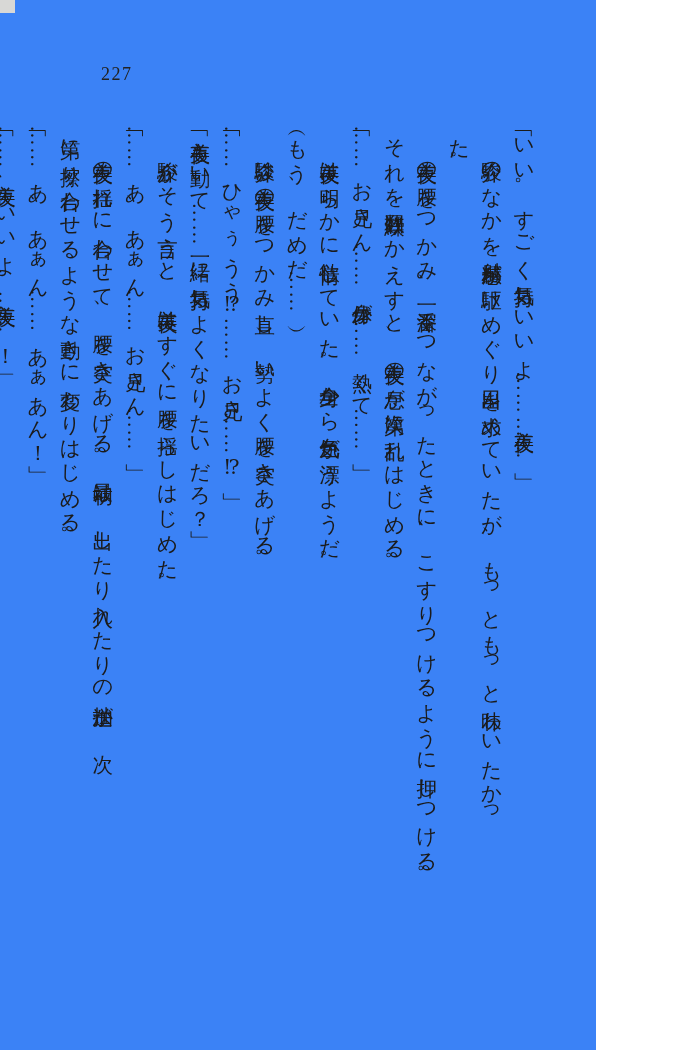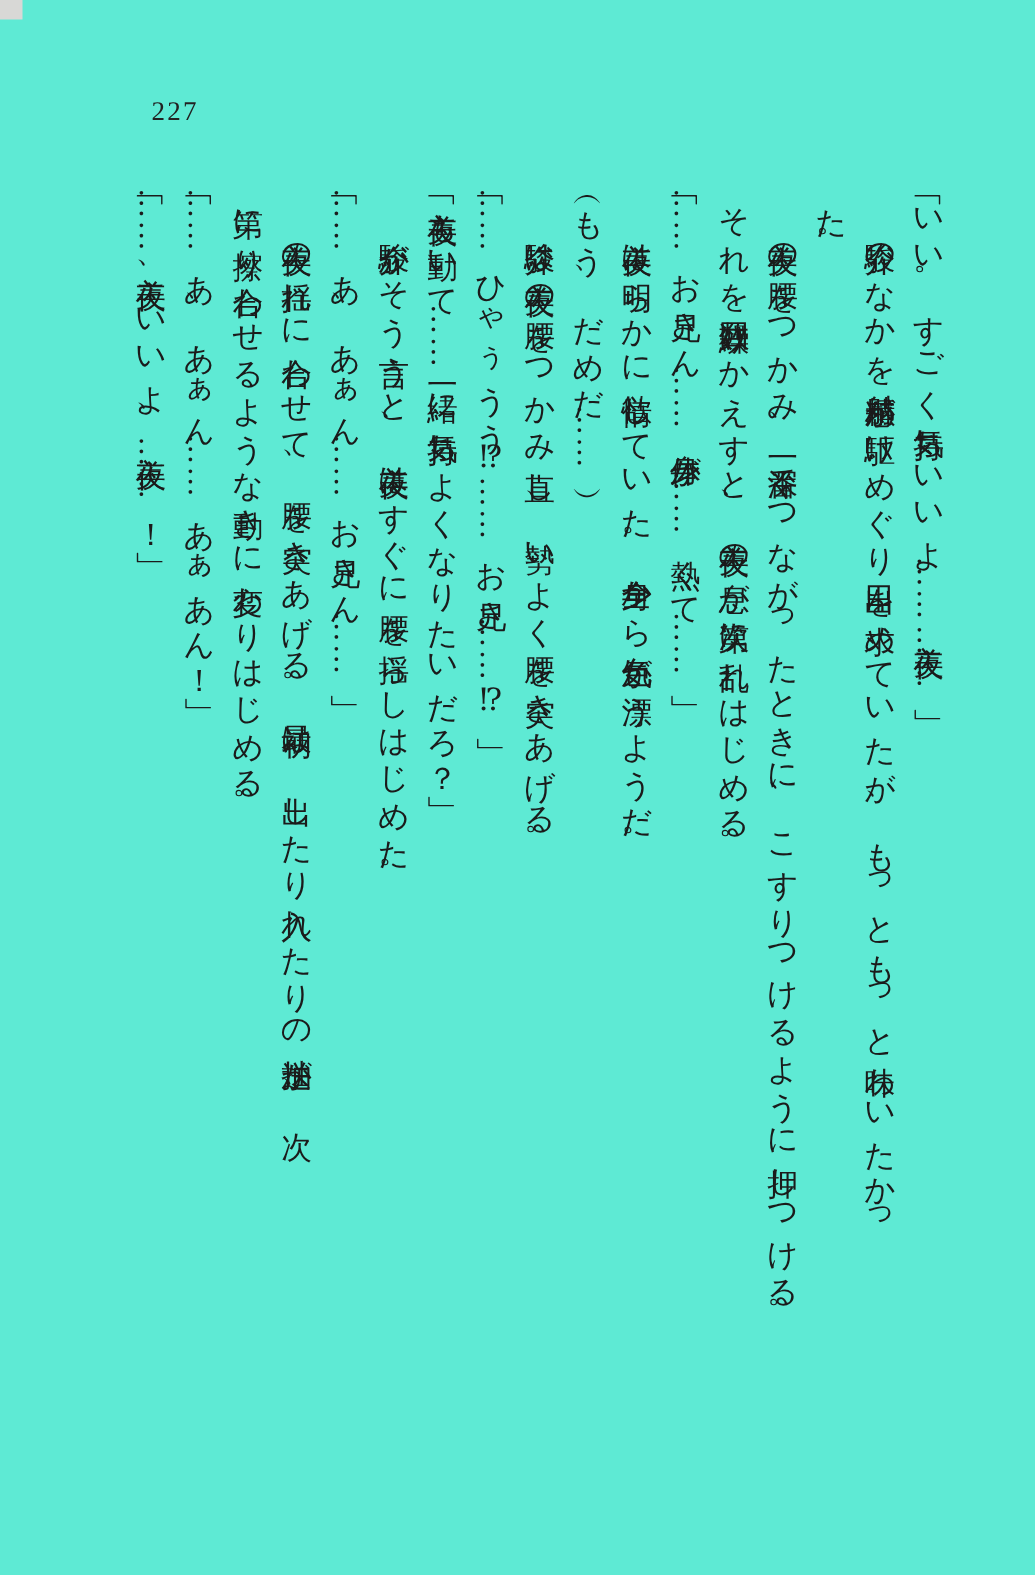--- a/index.html
+++ b/index.html
@@ -1,23 +1,23 @@
 <!DOCTYPE html>
 <html lang="ja"><head>
 <meta charset="utf-8">
 <style>
   html, body {
     margin: 0;
     padding: 0;
   }
   .page {
     position: relative;
-    width: 690px;
+    width: 596px;
     height: 1050px;
-    background: #5eead4;
+    background: #3b82f6;
     overflow: hidden;
     font-family: "Liberation Serif", "DejaVu Serif", serif;
     color: #1b1b1b;
     text-decoration: underline;
   }
   .corner-artifact {
     position: absolute;
     top: 0;
     left: 0;
     width: 15px;

